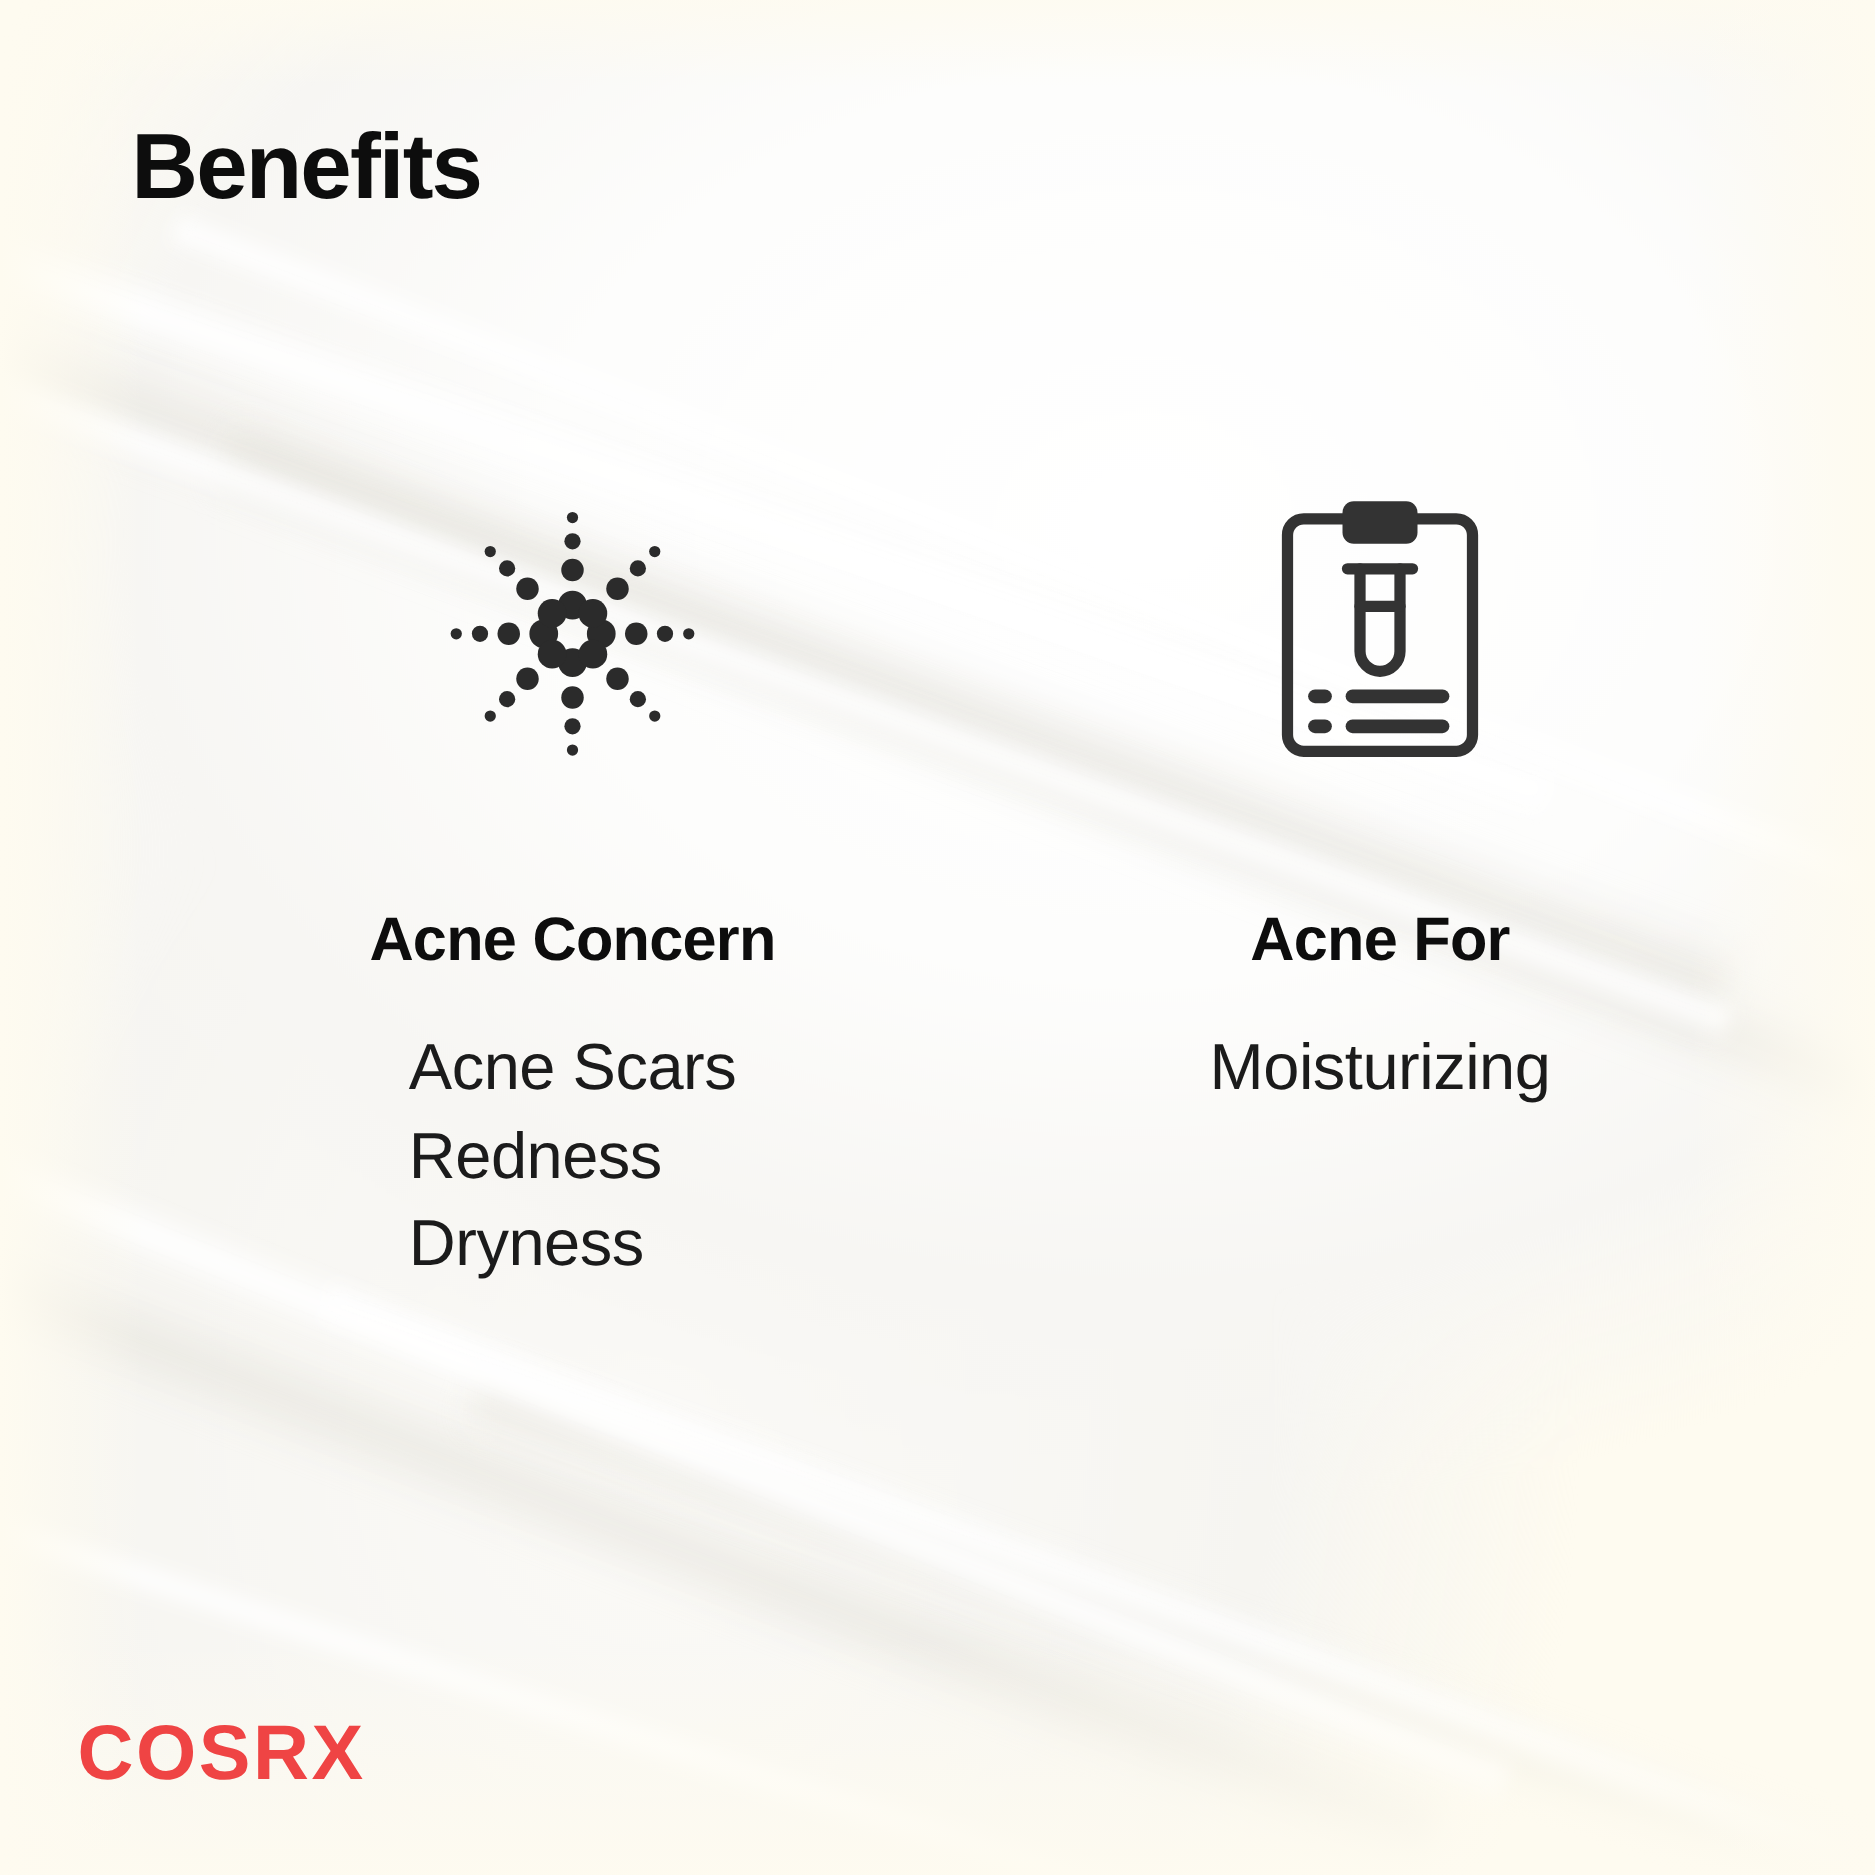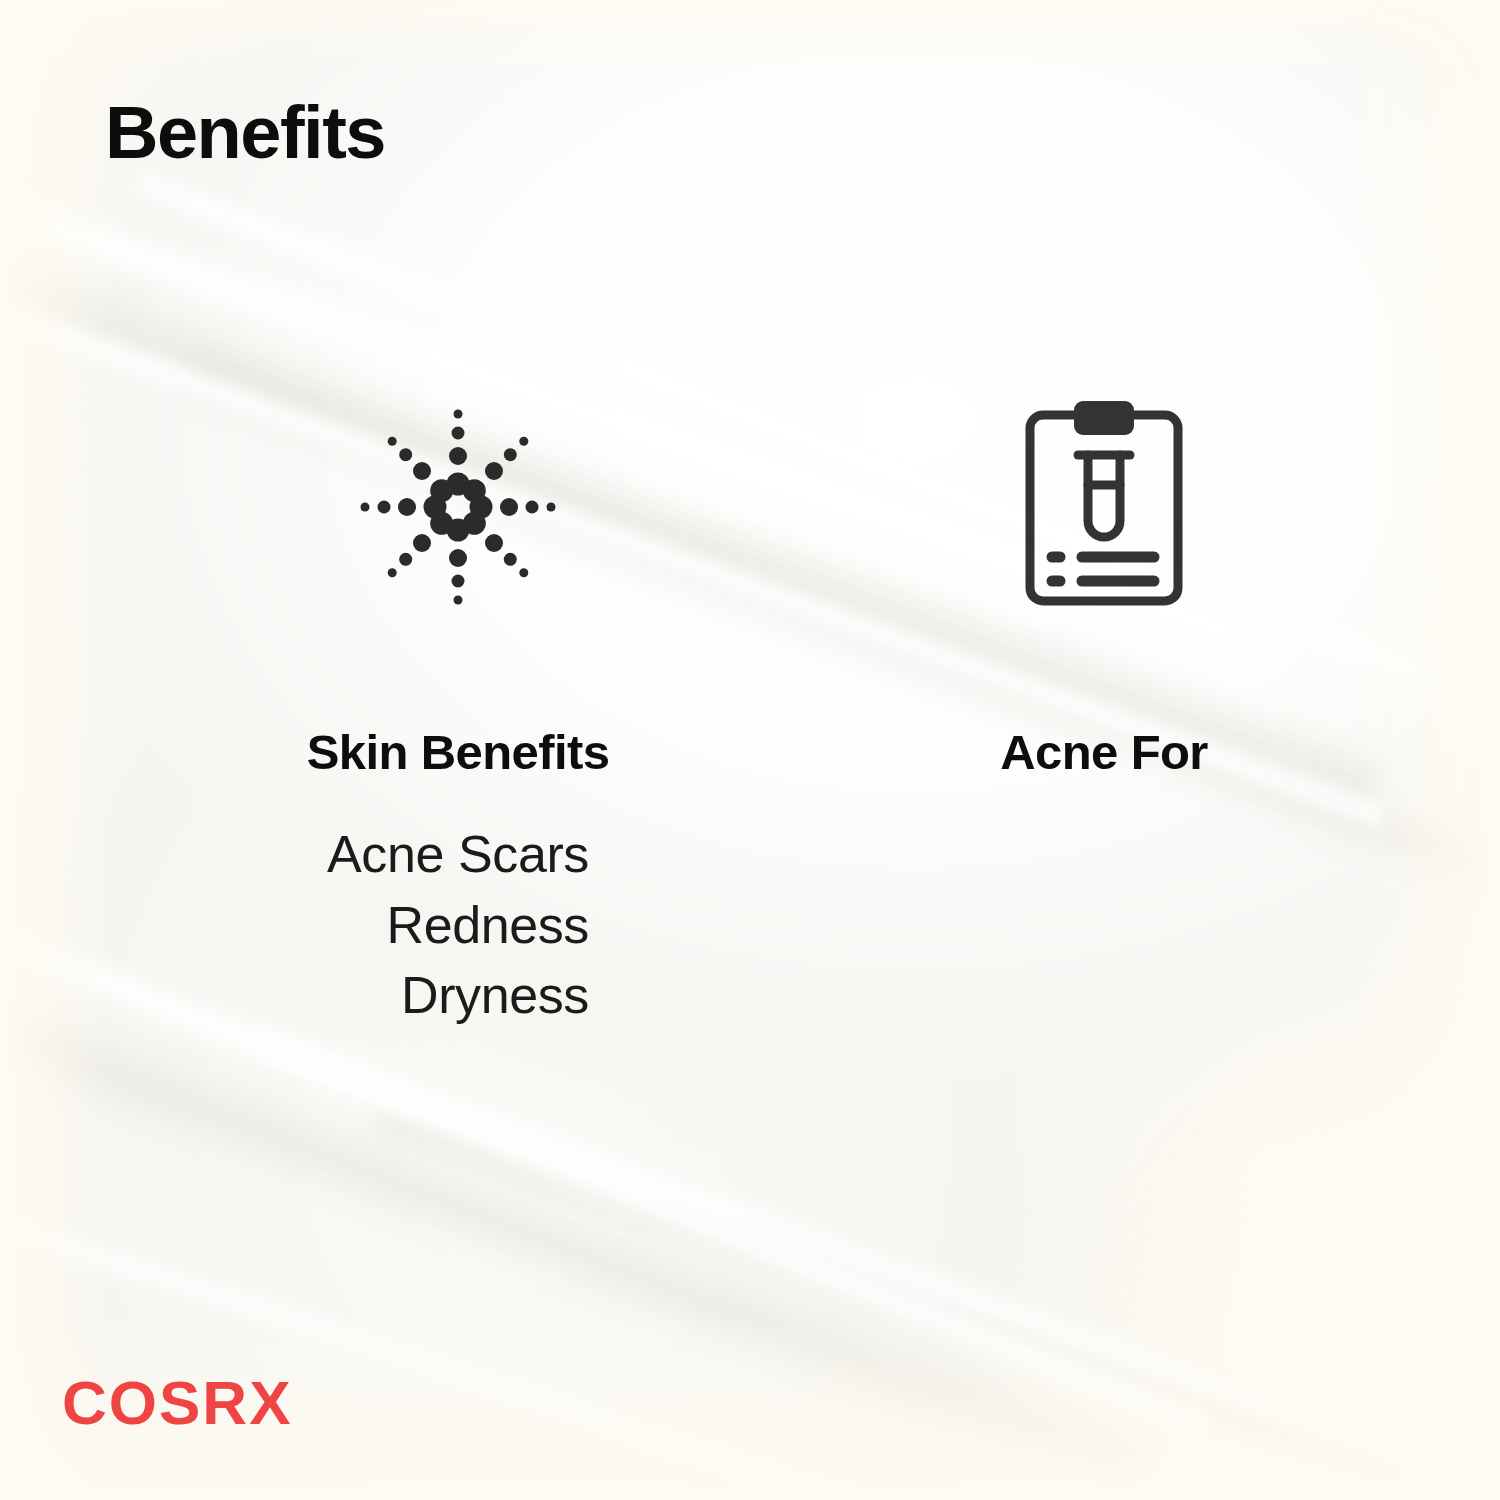--- a/index.html
+++ b/index.html
@@ -131,21 +131,21 @@
     margin-top: 96px;
     line-height: 1;
     text-align: center;
   }
 
   .col-list {
     list-style: none;
     margin: 0;
     padding: 0;
     margin-top: 42px;
-    text-align: right;
+    text-align: left;
   }
   .col-list li {
     font-size: 52px;
     font-weight: 400;
     color: #1b1b1b;
     line-height: 1.36;
     letter-spacing: -0.4px;
     white-space: nowrap;
   }
 
@@ -228,21 +228,21 @@
               <circle cx="49.2" cy="180.8" r="4.5"></circle>
 
               <circle cx="131.3" cy="131.3" r="11.5"></circle>
               <circle cx="151" cy="151" r="9"></circle>
               <circle cx="167.3" cy="167.3" r="6.5"></circle>
               <circle cx="180.8" cy="180.8" r="4.5"></circle>
             </g>
           </svg>
         </div>
 
-        <div class="col-heading">Skin Benefits</div>
+        <div class="col-heading">Acne Concern</div>
 
         <ul class="col-list">
           <li>Acne Scars</li>
           <li>Redness</li>
           <li>Dryness</li>
         </ul>
       </div>
 
       <div class="col col-right">
 
@@ -269,20 +269,21 @@
               <line x1="66" y1="158" x2="138" y2="158"></line>
               <line x1="36" y1="182" x2="44" y2="182"></line>
               <line x1="66" y1="182" x2="138" y2="182"></line>
             </g>
           </svg>
         </div>
 
         <div class="col-heading">Acne For</div>
 
         <ul class="col-list">
+          <li>Moisturizing</li>
         </ul>
       </div>
 
     </div>
 
     <div class="brand-logo">COSRX</div>
 
   </div>
 </div>
 

